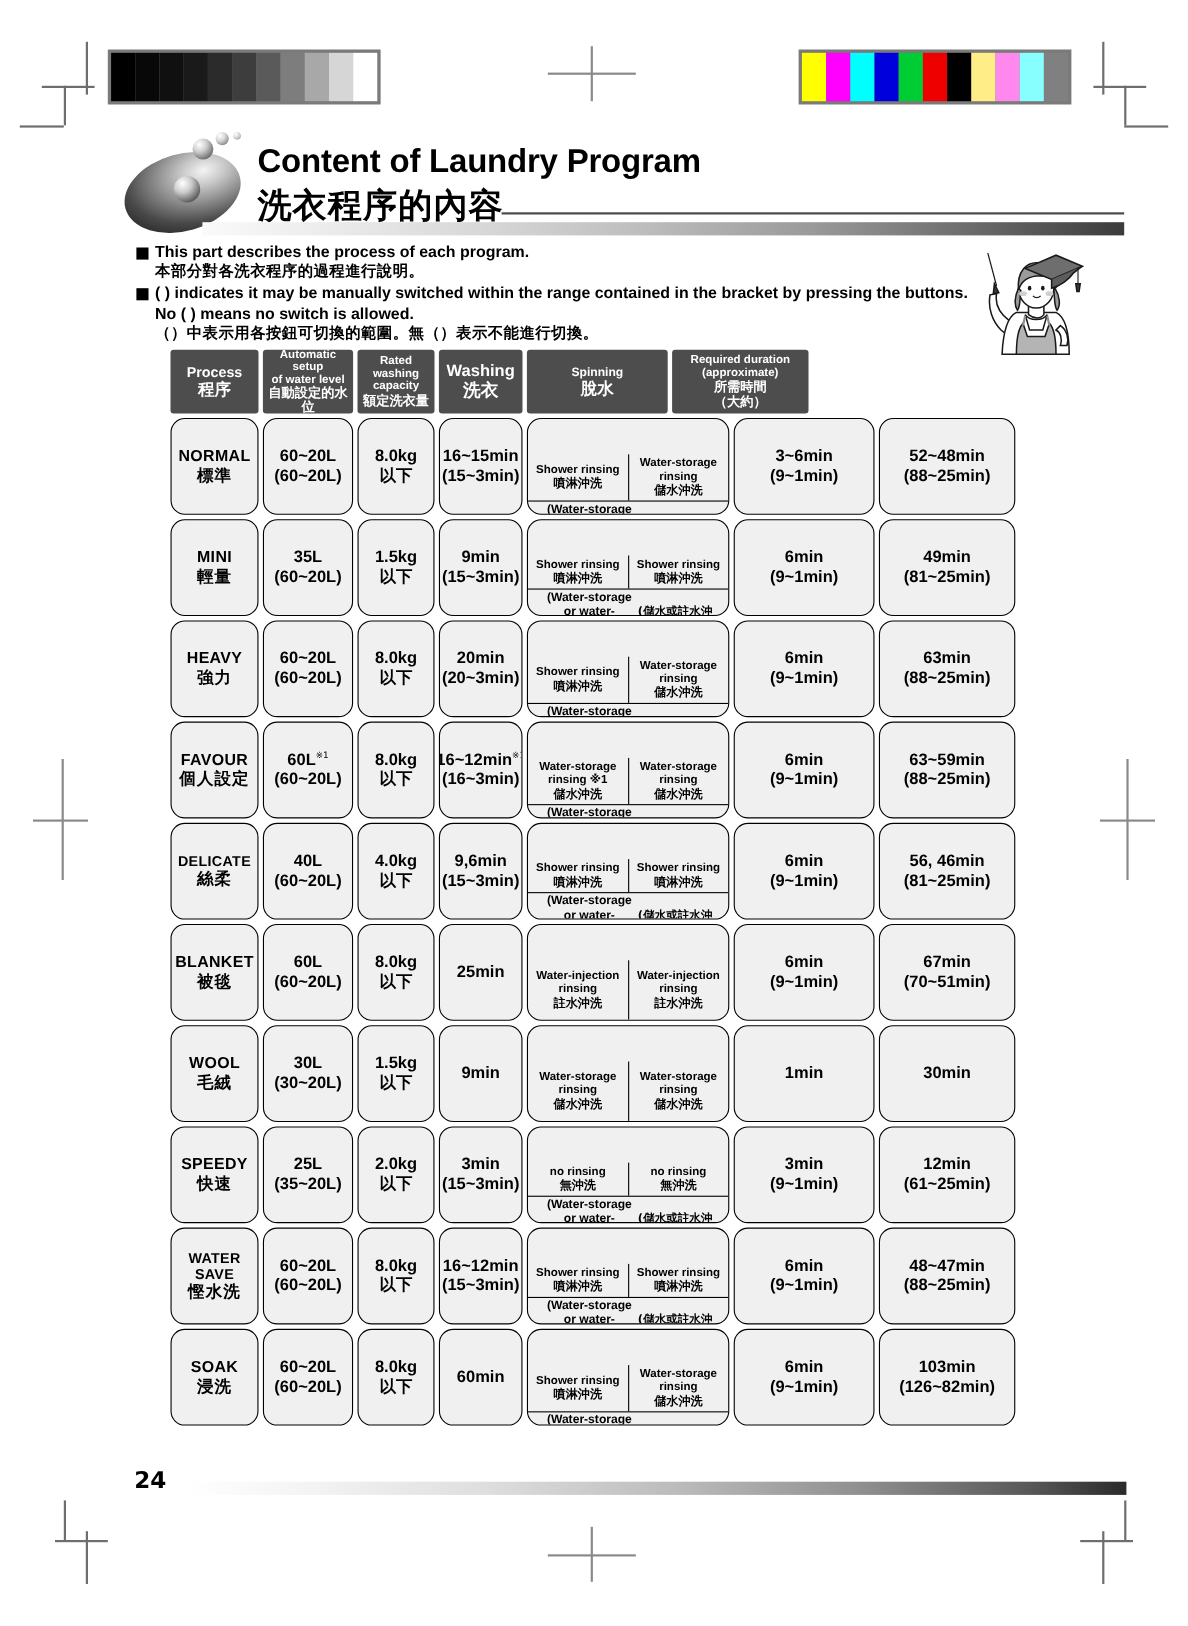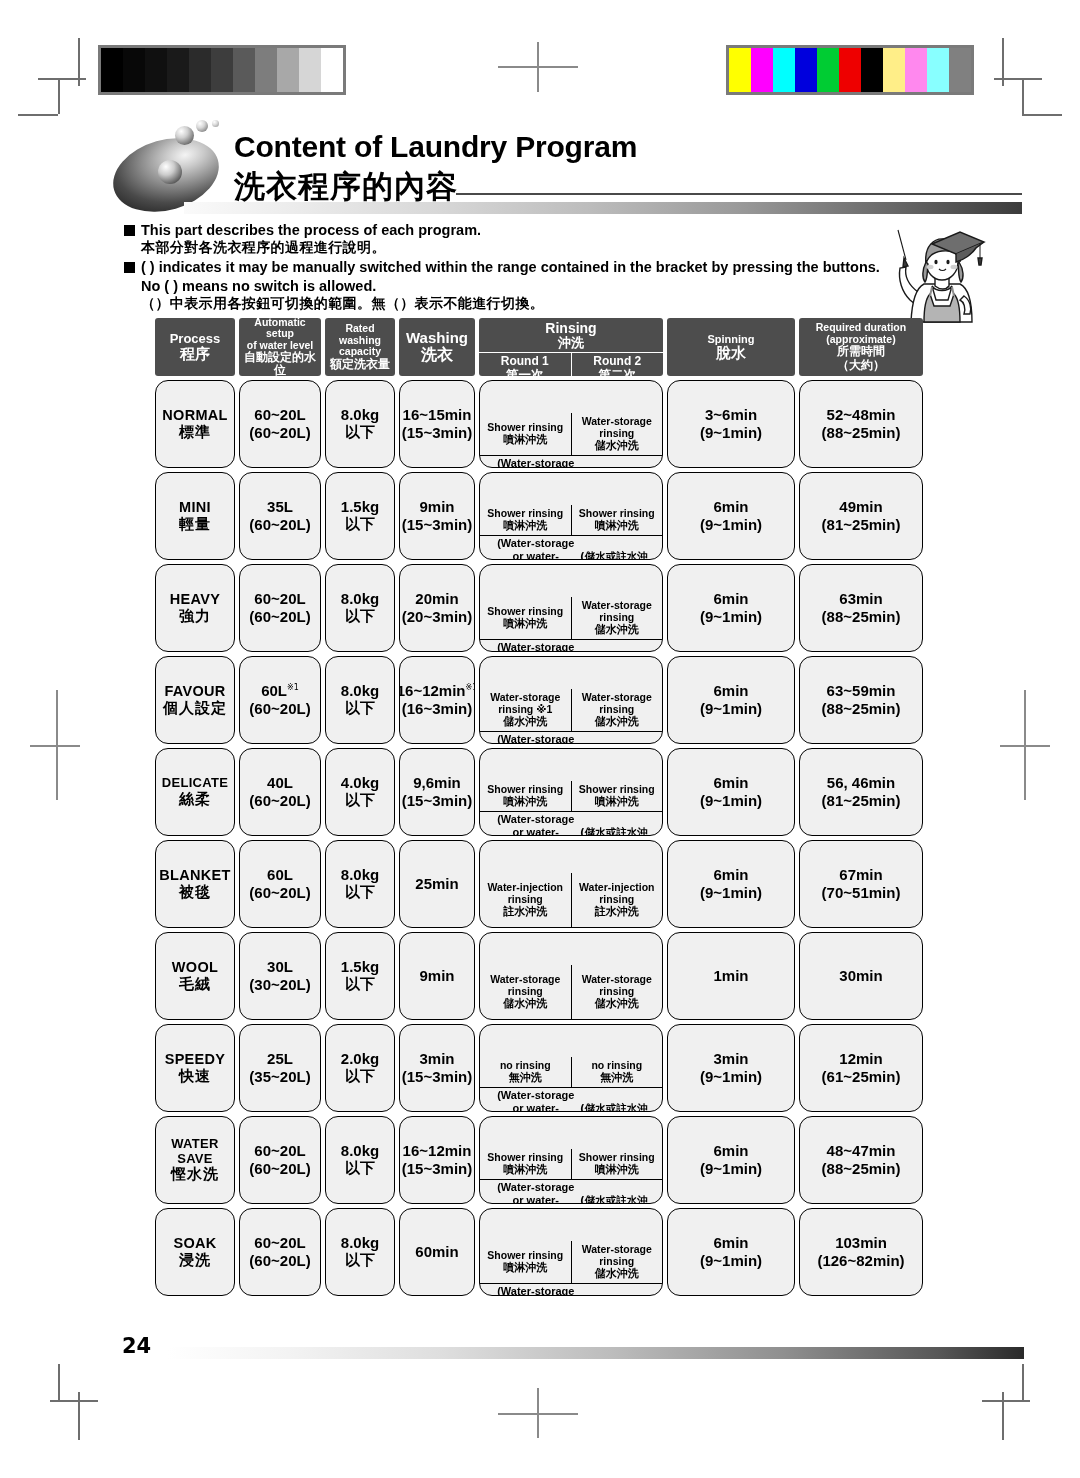--- a/index.html
+++ b/index.html
@@ -298,36 +298,20 @@
       <span class="cn">自動設定的水位</span>
     </div>
     <div class="hcell c3 h-small">
       <span class="en">Rated washing<br>capacity</span>
       <span class="cn">額定洗衣量</span>
     </div>
     <div class="hcell c4 h-wash">
       <span class="en">Washing</span>
       <span class="cn">洗衣</span>
     </div>
-    <div class="hcell c5 h-rinse">
-      <div class="top">
-        <div class="en">Rinsing</div>
-        <div class="cn">沖洗</div>
-      </div>
-      <div class="bot">
-        <div>
-          <div class="en">Round 1</div>
-          <div class="cn">第一次</div>
-        </div>
-        <div>
-          <div class="en">Round 2</div>
-          <div class="cn">第二次</div>
-        </div>
-      </div>
-    </div>
     <div class="hcell c6 h-spin">
       <span class="en">Spinning</span>
       <span class="cn">脫水</span>
     </div>
     <div class="hcell c7 h-dur">
       <span class="en">Required duration<br>(approximate)</span>
       <span class="cn">所需時間<br>（大約）</span>
     </div>
   </div>
 

